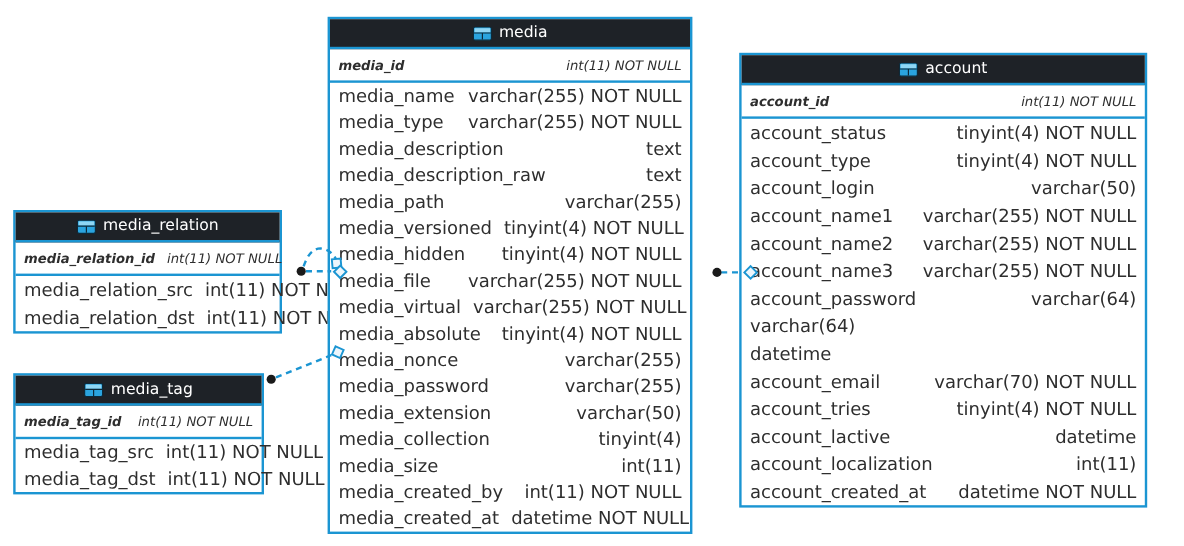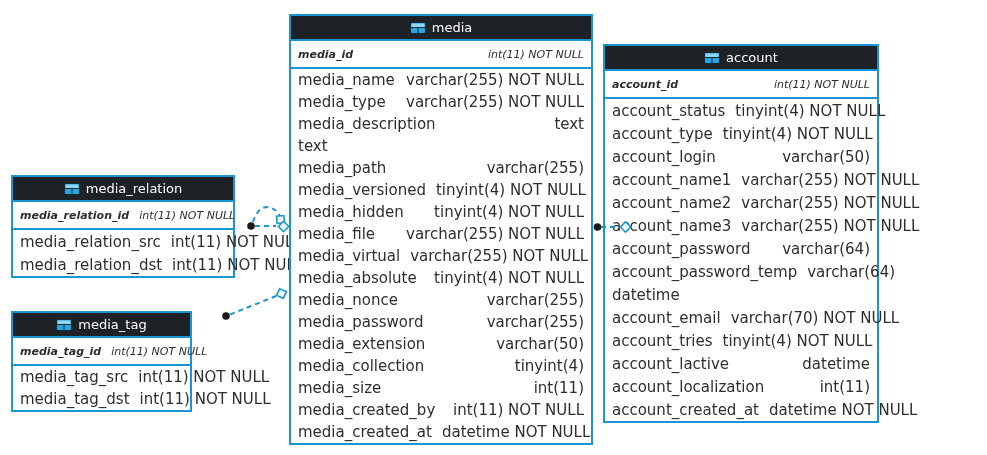--- a/index.html
+++ b/index.html
@@ -56,21 +56,21 @@
       </div>
       <div class="col-row">
         <span class="col-name">media_relation_src</span>
         <span class="col-type">int(11) NOT NULL</span>
       </div>
       <div class="col-row">
         <span class="col-name">media_relation_dst</span>
         <span class="col-type">int(11) NOT NULL</span>
       </div>
     </div>
-  <div class="db-table" style="left: 11px; top: 311px; width: 181px; --rh: 22px;">
+  <div class="db-table" style="left: 11px; top: 311px; width: 209px; --rh: 22px;">
       <div class="tbl-header">
         <svg width="16" height="12" viewBox="0 0 16 12">
           <rect x="0.5" y="0.5" width="15" height="11" rx="1.5" fill="#2aa4df" stroke="#0c2a3a"></rect>
           <rect x="1.5" y="1.5" width="13" height="3.5" fill="#8fd6f4"></rect>
           <line x1="1" y1="5.5" x2="15" y2="5.5" stroke="#0c2a3a"></line>
           <line x1="8" y1="5.5" x2="8" y2="11" stroke="#0c2a3a"></line>
         </svg>
         <span>media_tag</span>
       </div>
       <div class="pk-row">
@@ -79,21 +79,21 @@
       </div>
       <div class="col-row">
         <span class="col-name">media_tag_src</span>
         <span class="col-type">int(11) NOT NULL</span>
       </div>
       <div class="col-row">
         <span class="col-name">media_tag_dst</span>
         <span class="col-type">int(11) NOT NULL</span>
       </div>
     </div>
-  <div class="db-table" style="left: 289px; top: 14px; width: 304px; --rh: 22px;">
+  <div class="db-table" style="left: 273px; top: 14px; width: 304px; --rh: 22px;">
       <div class="tbl-header">
         <svg width="16" height="12" viewBox="0 0 16 12">
           <rect x="0.5" y="0.5" width="15" height="11" rx="1.5" fill="#2aa4df" stroke="#0c2a3a"></rect>
           <rect x="1.5" y="1.5" width="13" height="3.5" fill="#8fd6f4"></rect>
           <line x1="1" y1="5.5" x2="15" y2="5.5" stroke="#0c2a3a"></line>
           <line x1="8" y1="5.5" x2="8" y2="11" stroke="#0c2a3a"></line>
         </svg>
         <span>media</span>
       </div>
       <div class="pk-row">
@@ -106,20 +106,21 @@
       </div>
       <div class="col-row">
         <span class="col-name">media_type</span>
         <span class="col-type">varchar(255) NOT NULL</span>
       </div>
       <div class="col-row">
         <span class="col-name">media_description</span>
         <span class="col-type">text</span>
       </div>
       <div class="col-row">
+        <span class="col-name">media_description_raw</span>
         <span class="col-type">text</span>
       </div>
       <div class="col-row">
         <span class="col-name">media_path</span>
         <span class="col-type">varchar(255)</span>
       </div>
       <div class="col-row">
         <span class="col-name">media_versioned</span>
         <span class="col-type">tinyint(4) NOT NULL</span>
       </div>
@@ -161,21 +162,21 @@
       </div>
       <div class="col-row">
         <span class="col-name">media_created_by</span>
         <span class="col-type">int(11) NOT NULL</span>
       </div>
       <div class="col-row">
         <span class="col-name">media_created_at</span>
         <span class="col-type">datetime NOT NULL</span>
       </div>
     </div>
-  <div class="db-table" style="left: 603px; top: 44px; width: 276px; --rh: 23px;">
+  <div class="db-table" style="left: 616px; top: 44px; width: 340px; --rh: 23px;">
       <div class="tbl-header">
         <svg width="16" height="12" viewBox="0 0 16 12">
           <rect x="0.5" y="0.5" width="15" height="11" rx="1.5" fill="#2aa4df" stroke="#0c2a3a"></rect>
           <rect x="1.5" y="1.5" width="13" height="3.5" fill="#8fd6f4"></rect>
           <line x1="1" y1="5.5" x2="15" y2="5.5" stroke="#0c2a3a"></line>
           <line x1="8" y1="5.5" x2="8" y2="11" stroke="#0c2a3a"></line>
         </svg>
         <span>account</span>
       </div>
       <div class="pk-row">
@@ -204,21 +205,20 @@
       </div>
       <div class="col-row">
         <span class="col-name">account_name3</span>
         <span class="col-type">varchar(255) NOT NULL</span>
       </div>
       <div class="col-row">
         <span class="col-name">account_password</span>
         <span class="col-type">varchar(64)</span>
       </div>
       <div class="col-row">
-        <span class="col-name">account_password_temp</span>
         <span class="col-type">varchar(64)</span>
       </div>
       <div class="col-row">
         <span class="col-type">datetime</span>
       </div>
       <div class="col-row">
         <span class="col-name">account_email</span>
         <span class="col-type">varchar(70) NOT NULL</span>
       </div>
       <div class="col-row">

